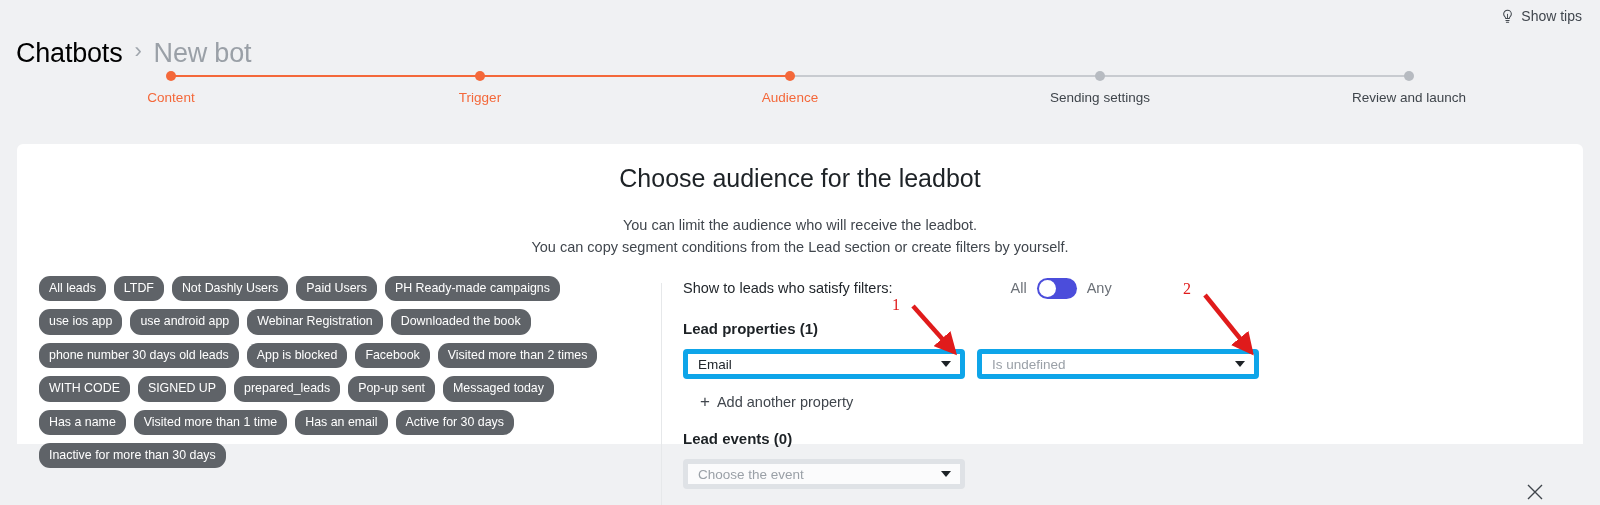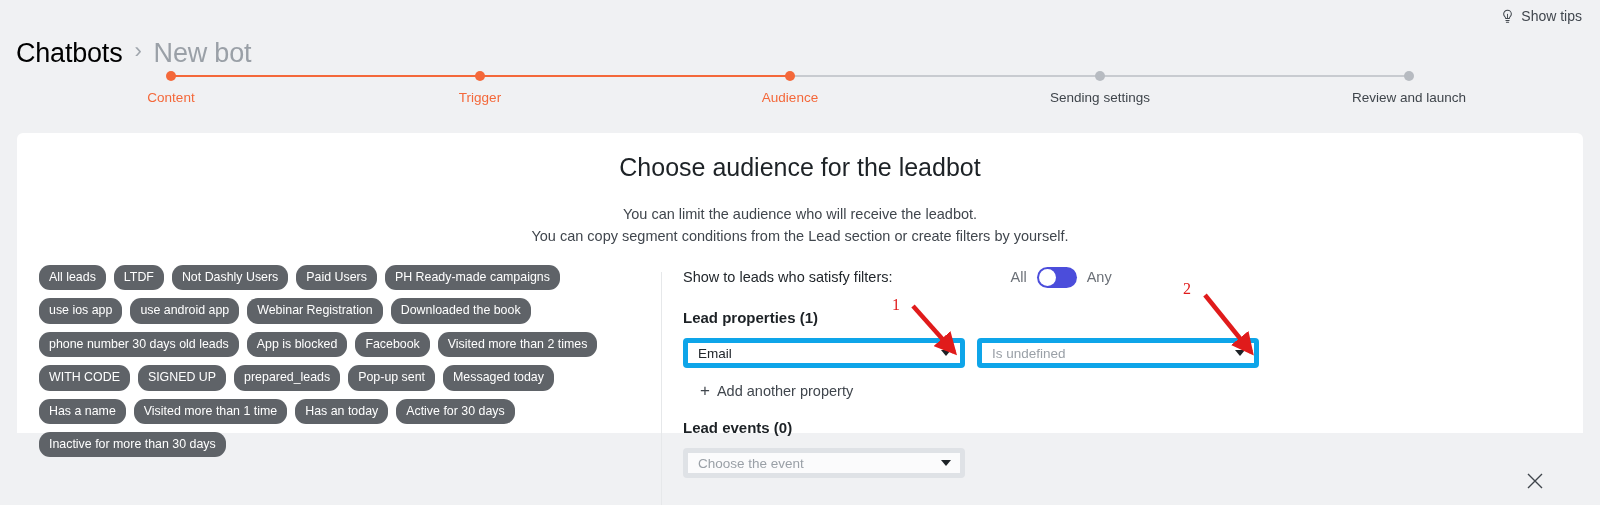--- a/index.html
+++ b/index.html
@@ -49,21 +49,21 @@
   .dot.todo { background: #b7bbc1; }
   .steplabel {
     position: absolute; top: 30px; font-size: 13.5px; transform: translateX(-50%);
     white-space: nowrap;
   }
   .steplabel.done { color: #f4683a; }
   .steplabel.todo { color: #3f454b; text-align: right; }
 
   
   .card {
-    position: absolute; left: 17px; top: 133px; width: 1566px; height: 300px;
+    position: absolute; left: 17px; top: 144px; width: 1566px; height: 300px;
     background: #ffffff; border-radius: 6px 6px 0 0;
   }
   .h1 {
     position: absolute; left: 0; top: 20px; width: 100%;
     text-align: center; font-size: 25px; color: #1d2226; font-weight: 400;
   }
   .sub1 {
     position: absolute; left: 0; top: 73px; width: 100%;
     text-align: center; font-size: 14.5px; color: #40464d;
   }
@@ -211,21 +211,21 @@
         <span class="tag">App is blocked</span>
         <span class="tag">Facebook</span>
         <span class="tag">Visited more than 2 times</span>
         <span class="tag">WITH CODE</span>
         <span class="tag">SIGNED UP</span>
         <span class="tag">prepared_leads</span>
         <span class="tag">Pop-up sent</span>
         <span class="tag">Messaged today</span>
         <span class="tag">Has a name</span>
         <span class="tag">Visited more than 1 time</span>
-        <span class="tag">Has an today</span>
+        <span class="tag">Has an email</span>
         <span class="tag">Active for 30 days</span>
         <span class="tag">Inactive for more than 30 days</span>
       </div>
     </div>
 
     <div class="rightcol">
       <div class="filterrow">
         <span class="fr-label">Show to leads who satisfy filters:</span>
         <span class="opt-all">All</span>
         <span class="toggle">

